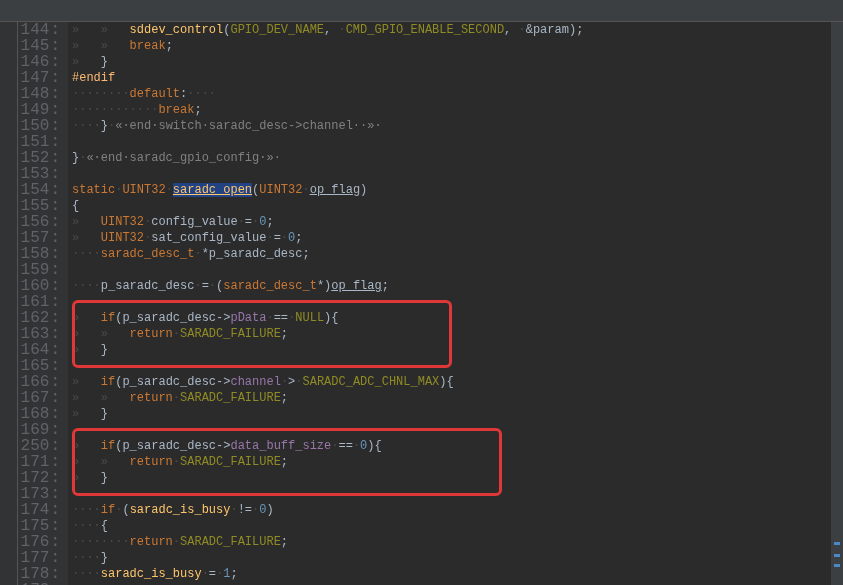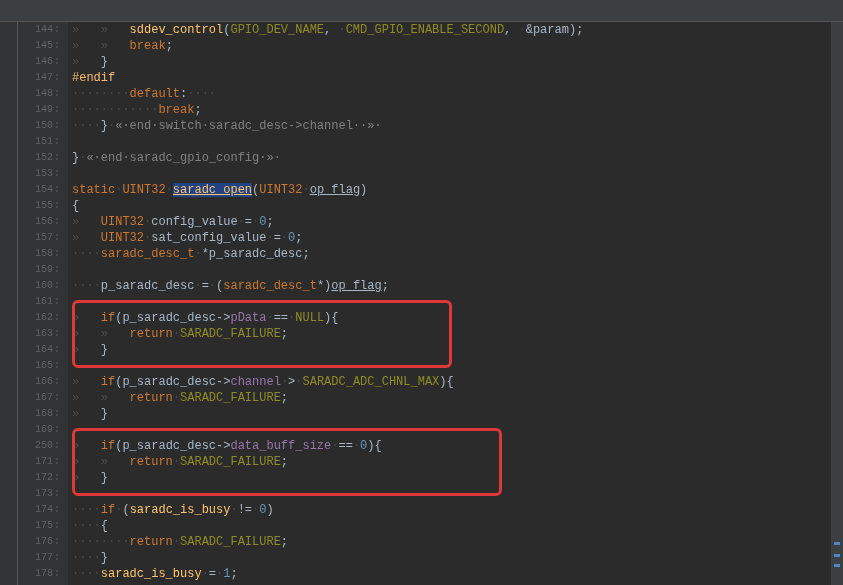--- a/index.html
+++ b/index.html
@@ -45,21 +45,21 @@
   width: 18px;
   background: #313335;
   border-right: 1px solid #555;
 }
 .gutter {
   width: 50px;
   background: #313335;
   text-align: right;
   padding-right: 8px;
   color: #606366;
-  font-size: 10px;
+  font-size: 16px;
   line-height: 16px;
   user-select: none;
 }
 .gutter-line {
   height: 16px;
   position: relative;
 }
 .gutter-line::after {
   content: ':';
   color: #606366;

